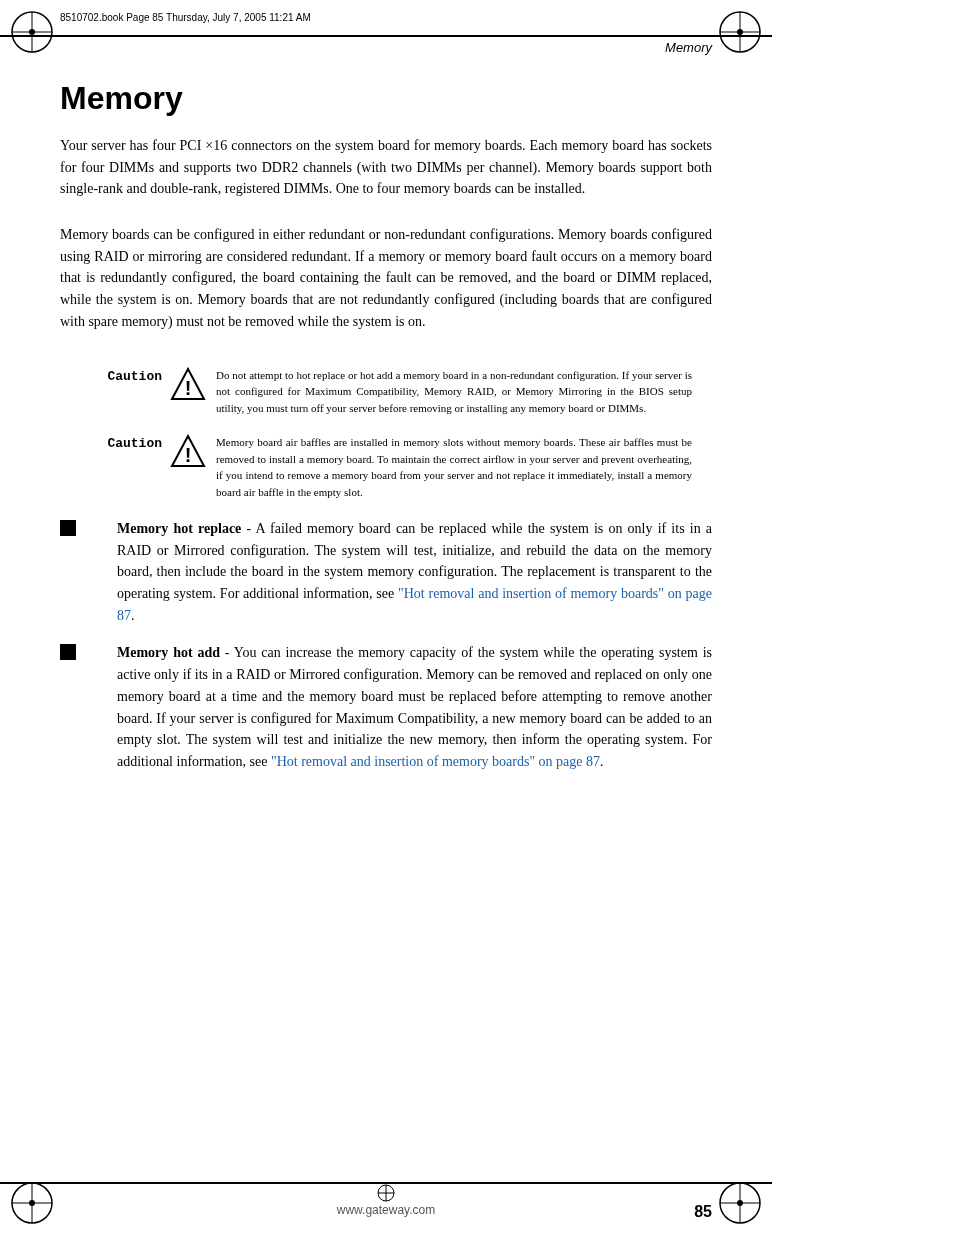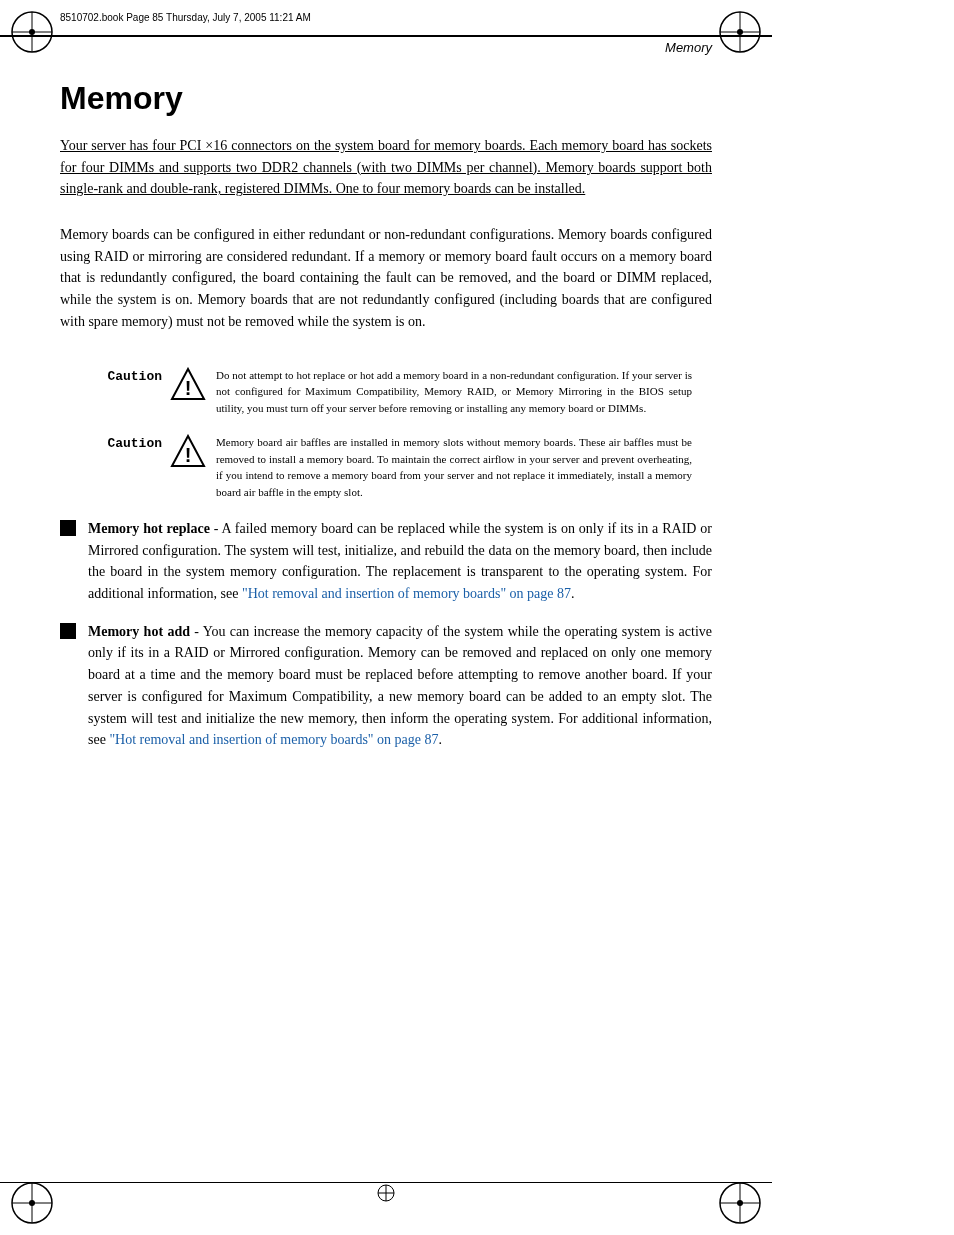--- a/index.html
+++ b/index.html
@@ -79,21 +79,20 @@
       font-family: Arial, sans-serif;
       margin-top: 20px;
       margin-bottom: 18px;
     }
 
     .intro-text {
       font-size: 14px;
       line-height: 1.55;
       margin-bottom: 24px;
       text-align: justify;
-      text-decoration: underline;
     }
 
     .section-heading {
       font-size: 22px;
       font-weight: bold;
       font-family: Arial, sans-serif;
       margin-bottom: 12px;
     }
 
     .section-text {
@@ -163,20 +162,21 @@
       width: 16px;
       height: 16px;
       background: #000;
       margin-top: 2px;
       margin-right: 12px;
       flex-shrink: 0;
     }
 
     .bullet-content {
       flex: 1;
+      margin-left: 29px;
     }
 
     .bullet-bold {
       font-weight: bold;
     }
 
     .link-text {
       color: #1a5fa8;
       text-decoration: none;
     }
@@ -336,14 +336,18 @@
   <div class="bottom-rule"></div>
 
   <div style="position:absolute; bottom:28px; left:50%; transform:translateX(-50%);">
     <svg width="20" height="20" viewBox="0 0 20 20" xmlns="http://www.w3.org/2000/svg">
       <circle cx="10" cy="10" r="8" fill="none" stroke="#000" stroke-width="1"></circle>
       <line x1="10" y1="2" x2="10" y2="18" stroke="#000" stroke-width="1"></line>
       <line x1="2" y1="10" x2="18" y2="10" stroke="#000" stroke-width="1"></line>
     </svg>
   </div>
 
+  <div class="footer">
+    <span class="footer-url">www.gateway.com</span>
+    <span class="footer-page">85</span>
+  </div>
 
 </div>
 
 </body></html>

